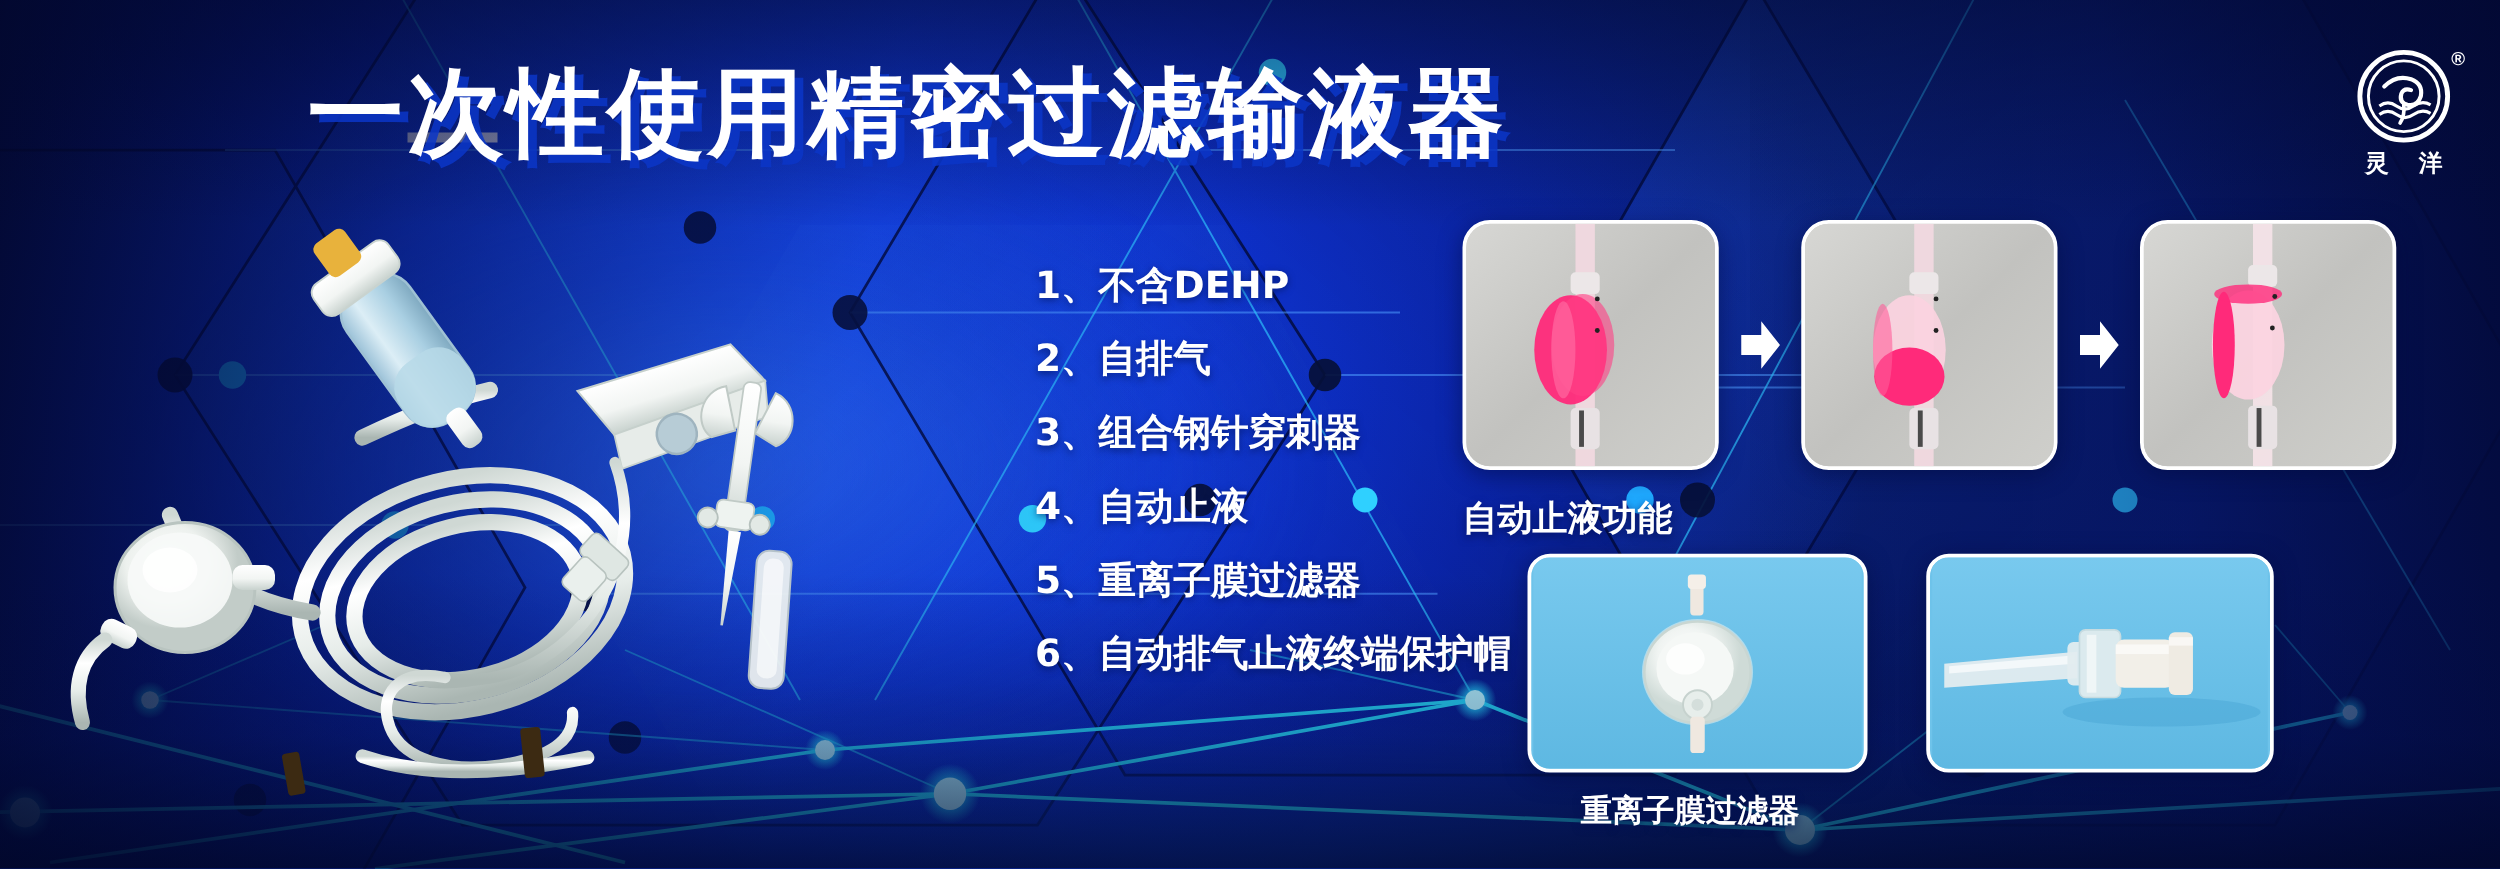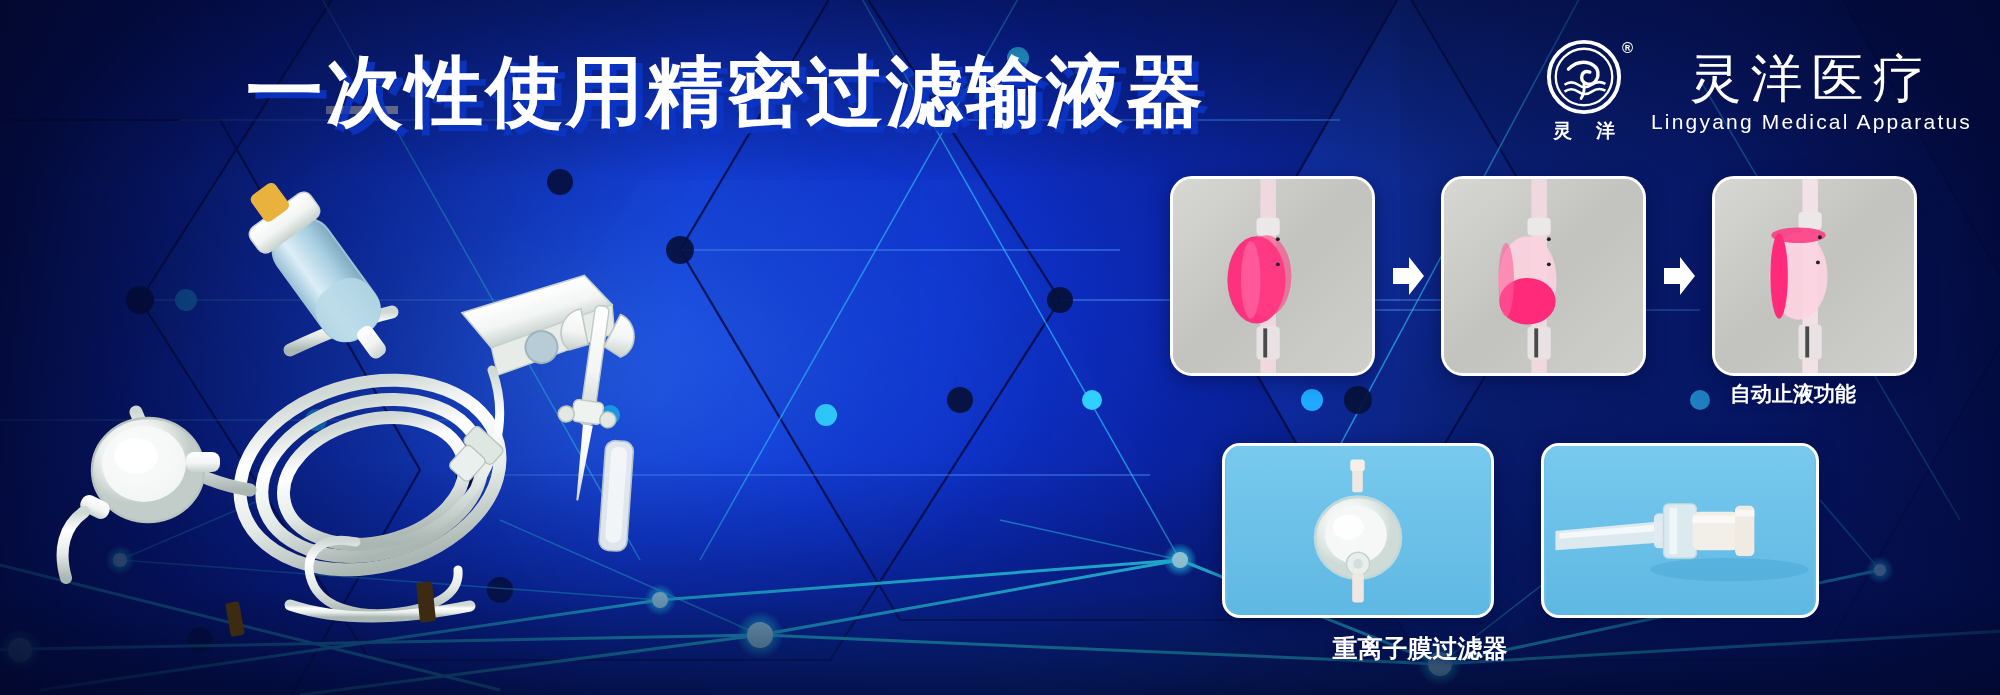--- a/index.html
+++ b/index.html
@@ -117,44 +117,44 @@
     background:#c9c9c7;
     box-shadow:0 4px 18px rgba(0,10,60,.5);
   }
   .arrow-right {
     width:34px; height:44px;
     flex:0 0 auto;
     position:relative;
   }
 
   .caption-top {
-    position:absolute; left:1170px; top:380px; width:686px;
-    text-align:right;
-    color:#fff; font-size:21px; font-weight:bold;
+    position:absolute; left:1170px; top:396px; width:686px;
+    text-align:left;
+    color:#fff; font-size:28px; font-weight:bold;
     text-shadow:0 2px 7px rgba(0,15,80,.8);
     font-family:"DejaVu Sans","Liberation Sans",sans-serif;
   }
 
   
   .panel-row-bottom {
     position:absolute; left:1222px; top:443px;
     display:flex; gap:47px;
   }
   .panel-lg {
     width:272px; height:175px;
     border-radius:18px;
     border:3px solid #ffffff;
     overflow:hidden; position:relative;
     background:#6ec3ea;
     box-shadow:0 4px 18px rgba(0,10,60,.5);
   }
   .panel-lg.wide { width:278px; }
 
   .captions-bottom {
-    position:absolute; left:1284px; top:632px;
+    position:absolute; left:1216px; top:632px;
     display:flex; 
   }
   .cap-b {
     color:#fff; font-size:25px; font-weight:bold;
     text-align:center;
     text-shadow:0 2px 7px rgba(0,15,80,.8);
     font-family:"DejaVu Sans","Liberation Sans",sans-serif;
   }
   .cap-b.w1 { width:272px; }
   .cap-b.w2 { width:278px; }
@@ -314,24 +314,20 @@
           <path d="M20 55 Q27 50 34 55 T48 55 T62 54" fill="none" stroke="#fff" stroke-width="2.6"></path>
           <path d="M24 32 Q34 22 46 26 Q56 30 54 40 Q51 49 43 47 Q36 45 38 38 Q40 33 46 35" fill="none" stroke="#fff" stroke-width="3.4" stroke-linecap="round"></path>
           <path d="M40 47 Q41 56 37 62" fill="none" stroke="#fff" stroke-width="3" stroke-linecap="round"></path>
         </svg>
         <span class="logo-reg">®</span>
       </div>
       <div class="logo-cn-sub">
         <span>灵</span>
         <span>洋</span>
       </div>
-    </div>
-    <div class="logo-text">
-      <div class="logo-cn">灵洋医疗</div>
-      <div class="logo-en">Lingyang Medical Apparatus</div>
     </div>
   </div>
 
   <div class="product">
     <svg viewBox="0 0 760 520" width="760" height="520">
       <defs>
         <linearGradient id="tube" x1="0" y1="0" x2="0" y2="1">
           <stop offset="0%" stop-color="#cfd8d4"></stop>
           <stop offset="28%" stop-color="#ffffff"></stop>
           <stop offset="62%" stop-color="#e6ece9"></stop>
@@ -534,14 +530,22 @@
         <rect x="196" y="62" width="20" height="52" rx="5" fill="#efebe3"></rect>
         <rect x="196" y="66" width="20" height="7" fill="#ffffff" opacity="0.6"></rect>
       </svg>
     </div>
   </div>
 
   <div class="captions-bottom">
     <div class="cap-b w1">重离子膜过滤器</div>
   </div>
 
+  <div class="features">
+    <div class="feature">1、不含DEHP</div>
+    <div class="feature">2、自排气</div>
+    <div class="feature">3、组合钢针穿刺器</div>
+    <div class="feature">4、自动止液</div>
+    <div class="feature">5、重离子膜过滤器</div>
+    <div class="feature">6、自动排气止液终端保护帽</div>
+  </div>
 
 </div>
 
 </body></html>

